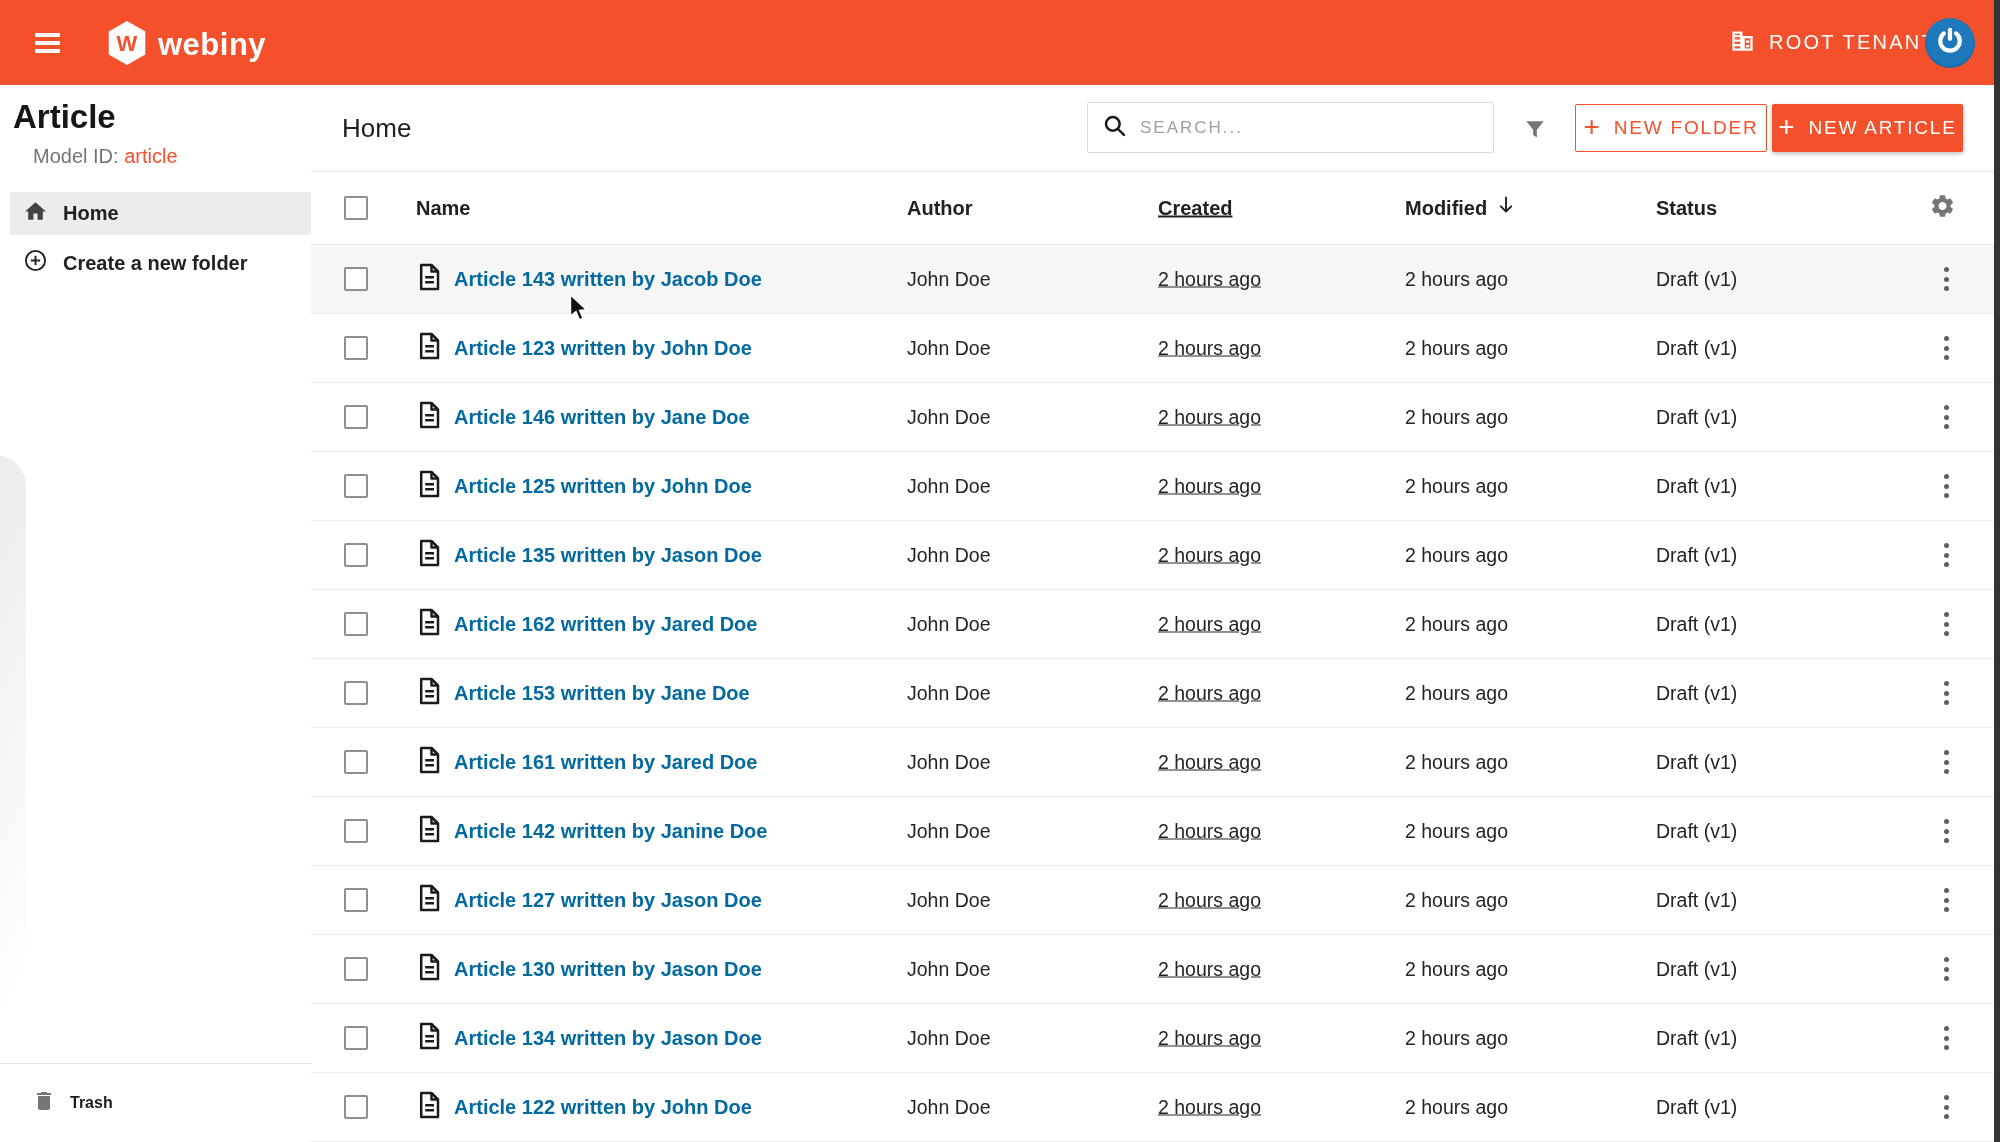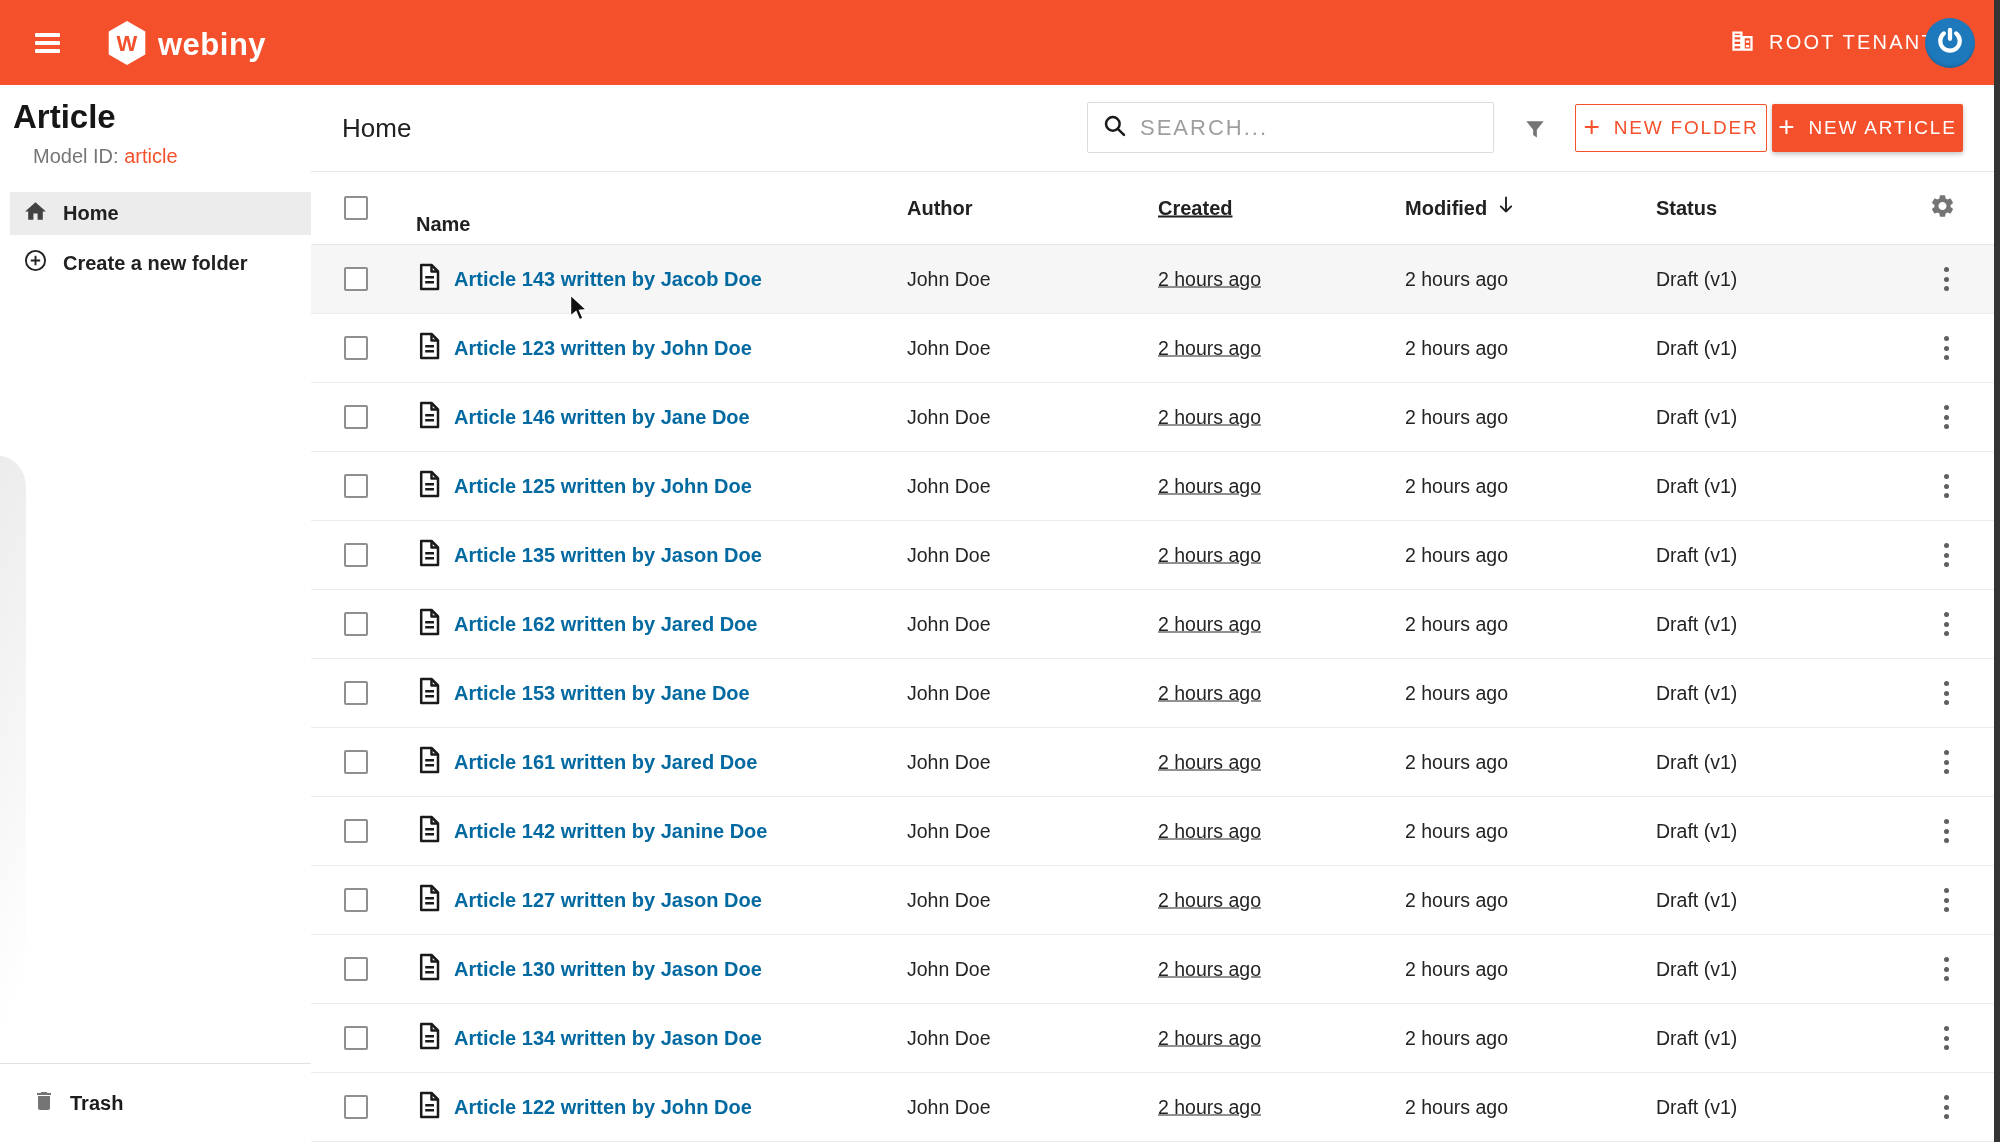--- a/index.html
+++ b/index.html
@@ -35,45 +35,45 @@
   .drawer-shadow{position:absolute;left:-36px;top:370px;bottom:0;width:62px;border-radius:42px;
     background:linear-gradient(115deg,#d8d8d8,#efefef 50%,#ffffff 80%);opacity:.55;}
   .sb-title{position:absolute;left:13px;top:13px;font-size:33px;font-weight:600;color:#161616;}
   .sb-model{position:absolute;left:13px;top:60px;font-size:20px;color:var(--text-gray);margin-left:20px;}
   .sb-model .model-val{color:var(--accent);}
   .sb-item{position:absolute;left:10px;right:13px;display:flex;align-items:center;gap:15px;
     padding-left:13px;font-size:20px;font-weight:700;color:#212121;cursor:pointer;}
   .sb-home{top:107px;height:43px;background:#ececec;}
   .sb-create{top:158px;height:40px;}
   .sb-trash{position:absolute;left:0;right:0;bottom:0;height:79px;border-top:1px solid #e3e3e3;
-    display:flex;align-items:center;gap:14px;padding-left:32px;font-size:20px;font-weight:700;cursor:pointer;}
+    display:flex;align-items:center;gap:14px;padding-left:32px;font-size:16px;font-weight:700;cursor:pointer;}
 
   
   .main{position:absolute;left:311px;top:85px;width:1689px;height:1057px;background:#fff;}
   .main-header{position:relative;height:87px;border-bottom:1px solid var(--border);}
   .breadcrumb{position:absolute;left:31px;top:50%;transform:translateY(-50%);font-size:26px;color:#212121;}
   .search-box{position:absolute;left:776px;top:17px;width:407px;height:51px;border:1px solid #dcdcdc;
     border-radius:2px;background:#fff;display:flex;align-items:center;gap:12px;padding-left:14px;}
-  .search-box input{border:none;outline:none;width:300px;font-size:22px;letter-spacing:2px;
+  .search-box input{border:none;outline:none;width:300px;font-size:17px;letter-spacing:2px;
     color:#212121;font-family:inherit;background:transparent;}
   .search-box input::placeholder{color:#9e9e9e;}
   .filter-btn{position:absolute;left:1211px;top:32px;width:26px;height:26px;cursor:pointer;}
   .btn{position:absolute;top:19px;height:48px;display:flex;align-items:center;justify-content:center;
     gap:12px;font-size:19px;font-weight:500;letter-spacing:1.8px;border-radius:2px;cursor:pointer;
     font-family:inherit;}
   .btn .plus{font-size:28px;font-weight:400;line-height:1;margin-top:-3px;}
   .btn-outline{left:1264px;width:192px;background:#fff;border:1px solid var(--accent);color:var(--accent);}
   .btn-filled{left:1461px;width:191px;background:var(--accent);border:none;color:#fff;box-shadow:0 2px 5px rgba(0,0,0,.25);}
 
   
   .table-header{position:relative;height:73px;border-bottom:1px solid var(--border);}
   .tpos{position:absolute;top:50%;transform:translateY(-50%);}
   .h-label{font-size:20px;font-weight:600;color:#212121;}
   .pos-check{left:33px;}
-  .pos-name-h{left:105px;margin-top:16px;}
+  .pos-name-h{left:105px;}
   .pos-icon{left:107px;}
   .pos-name{left:143px;}
   .pos-author{left:596px;}
   .pos-created{left:847px;text-decoration:underline;}
   .pos-modified{left:1094px;}
   .pos-status{left:1345px;}
   .pos-gear{left:1618px;}
   .pos-kebab{left:1629px;}
   .h-modified{display:flex;align-items:center;gap:10px;}
   .cb{width:24px;height:24px;border:2px solid #8f8f8f;border-radius:2px;background:#fff;display:inline-block;cursor:pointer;}

